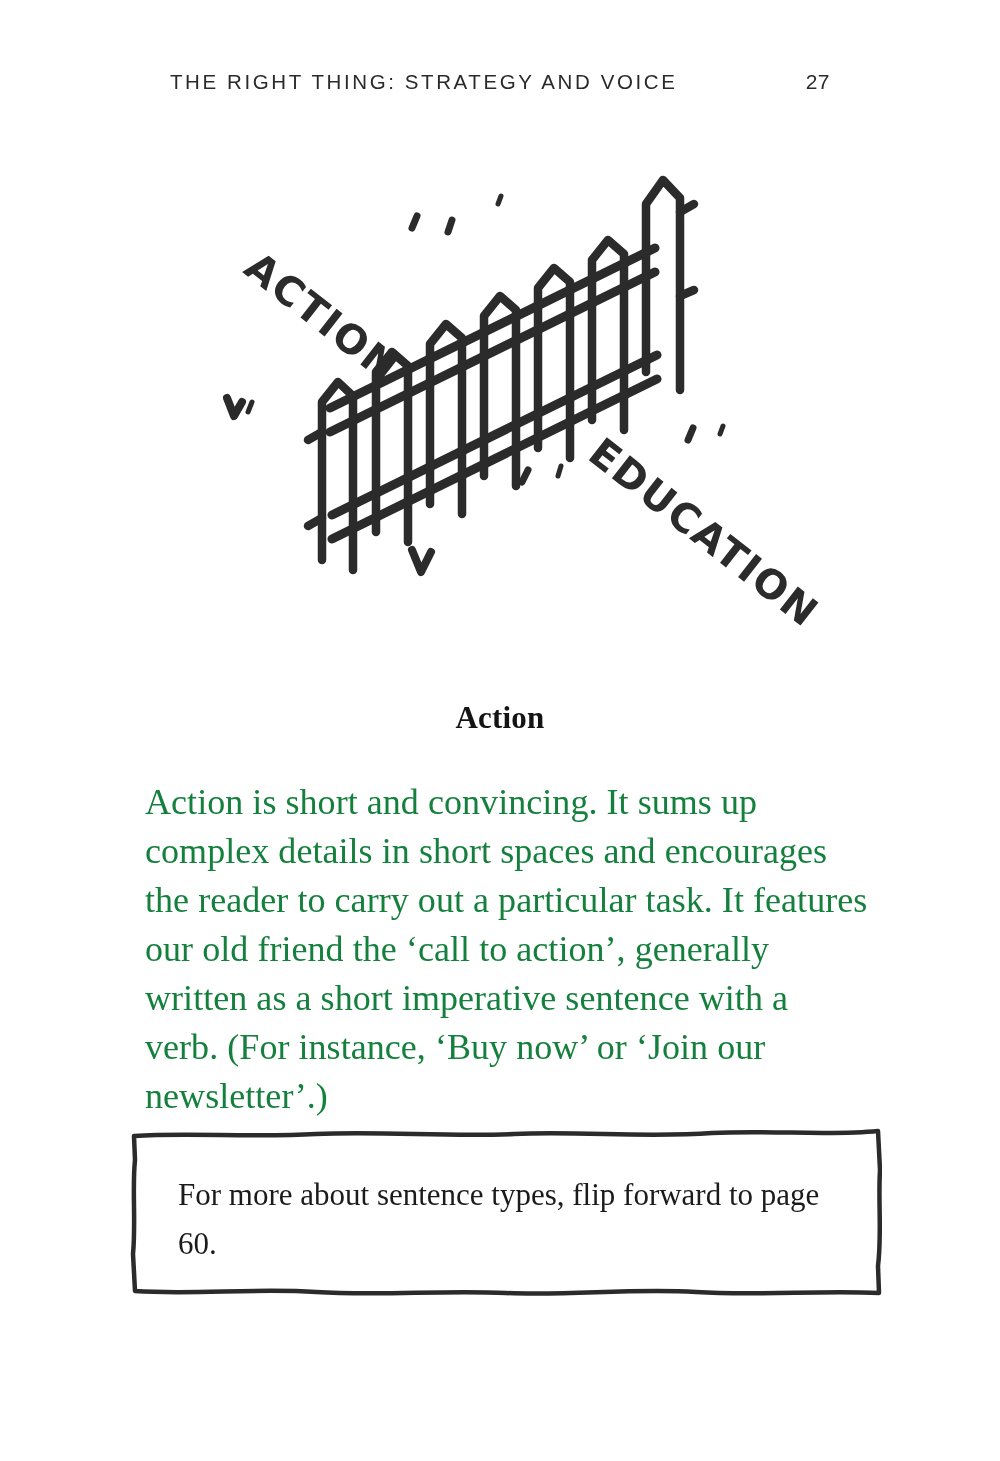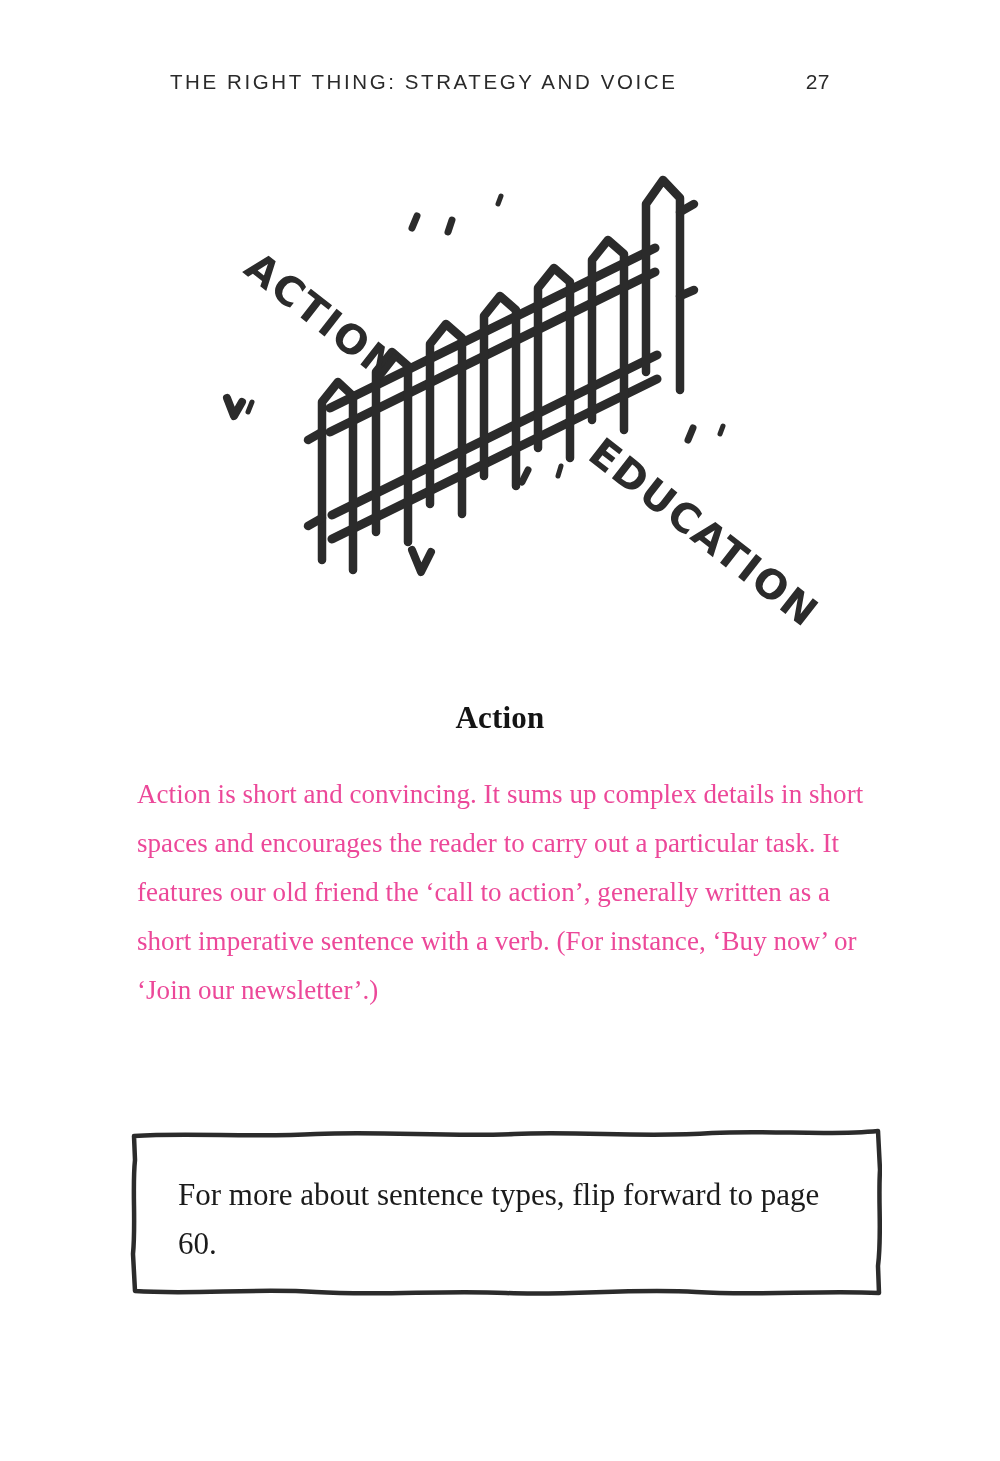--- a/index.html
+++ b/index.html
@@ -94,24 +94,24 @@
   }
 
   
   .body-copy {
     position: absolute;
     left: 137px;
     top: 770px;
     width: 740px;
   }
   .body-copy p {
-    margin: 0;
-    font-size: 27px;
+    margin: 8px;
+    font-size: 36px;
     line-height: 49px;
-    color: #ec4899;
+    color: #15803d;
     letter-spacing: 0.05px;
   }
 
   
   .callout {
     position: absolute;
     left: 130px;
     top: 1126px;
     width: 752px;
     height: 172px;

